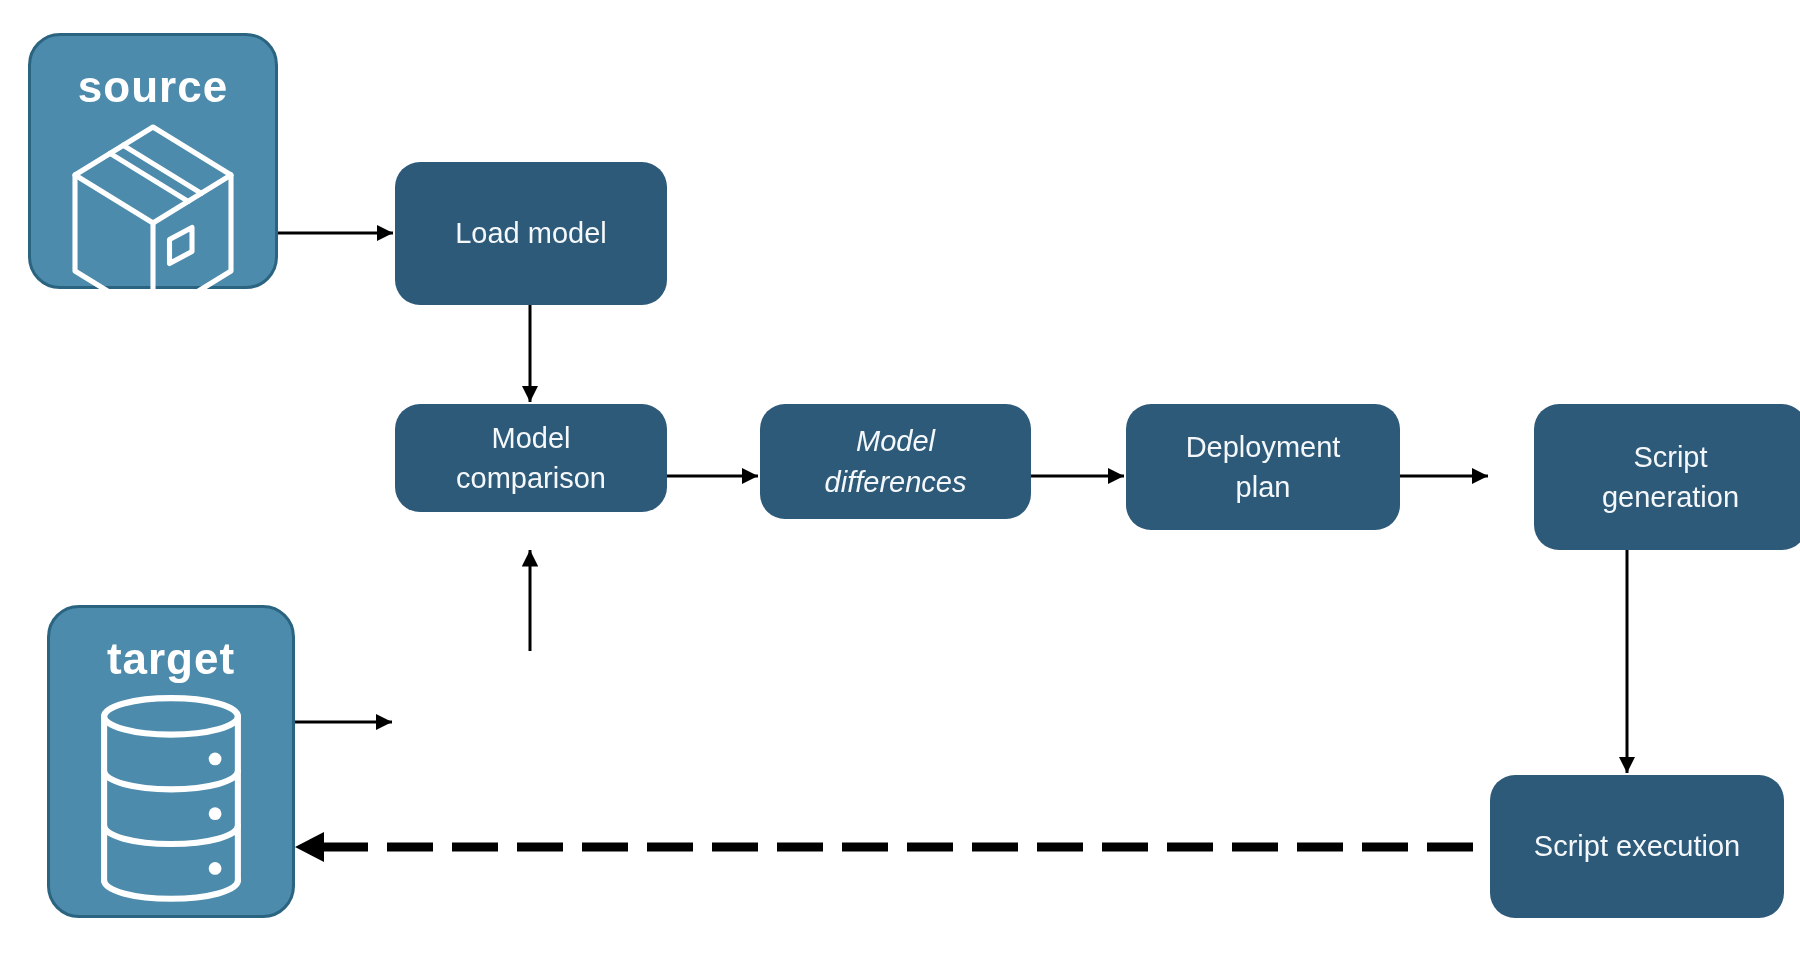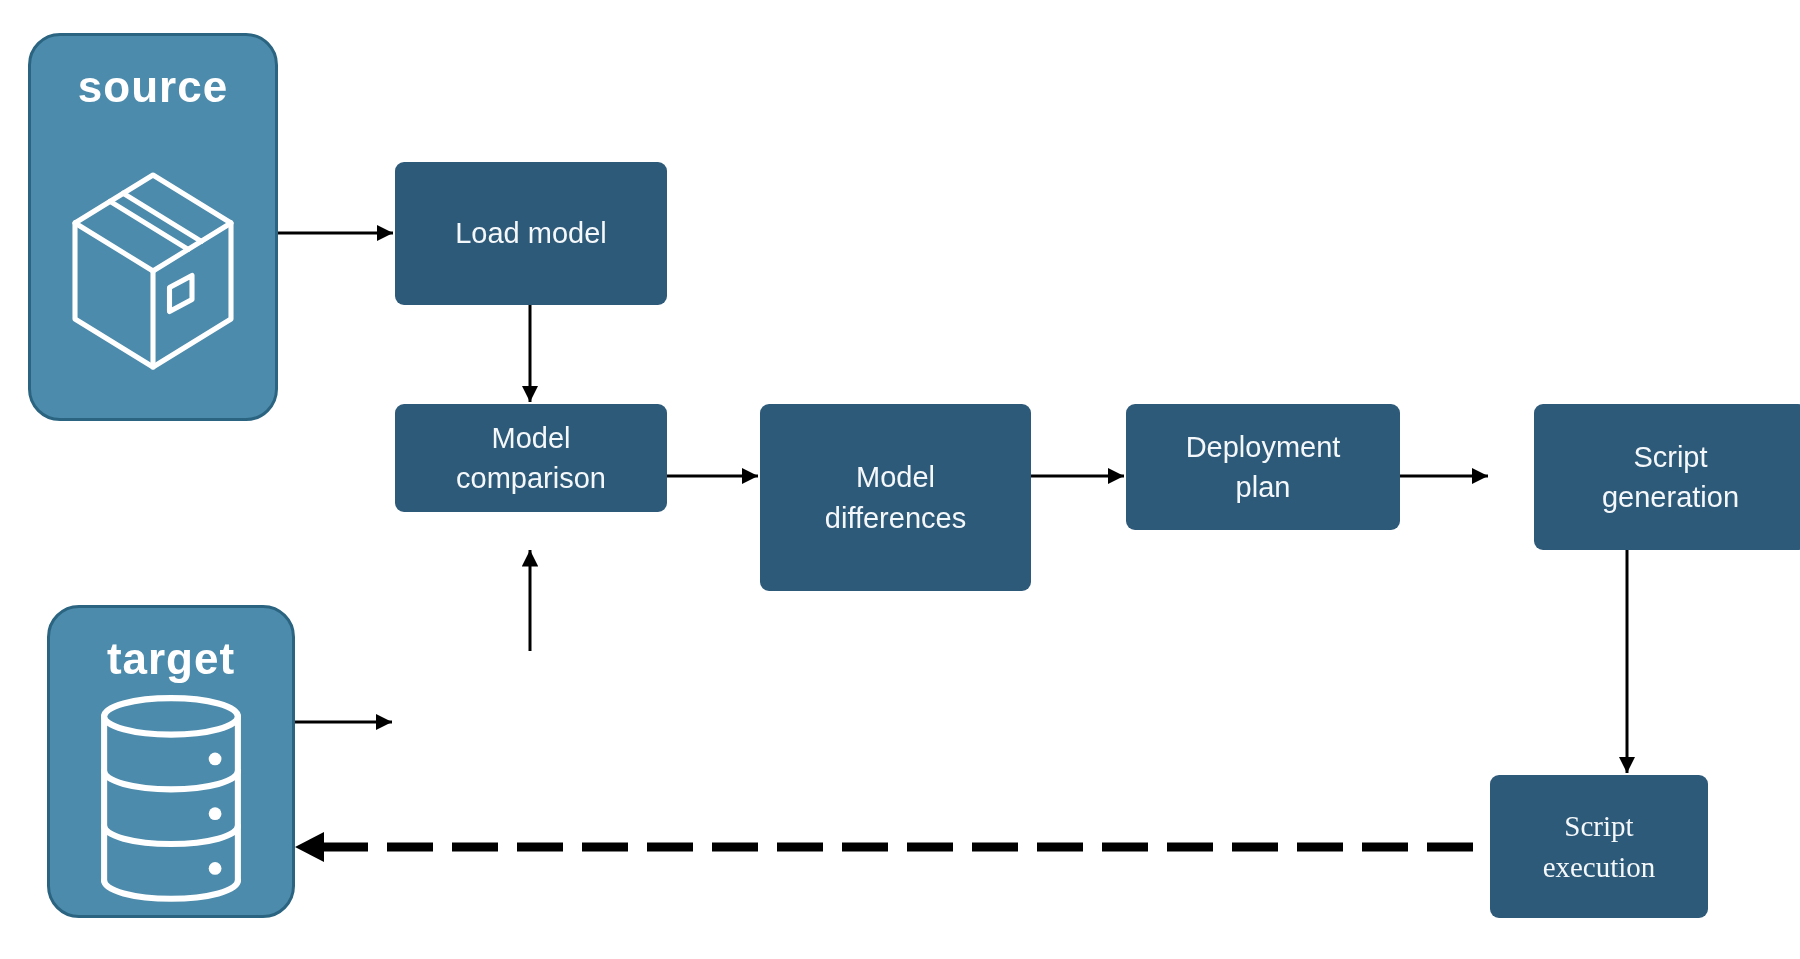--- a/index.html
+++ b/index.html
@@ -30,21 +30,21 @@
     stroke: var(--arrow, #000000);
     stroke-width: 9;
     stroke-dasharray: 46 19;
   }
   .edges polygon {
     fill: var(--arrow, #000000);
   }
   .step {
     position: absolute;
     background: var(--step-fill, #2e5a7a);
-    border-radius: 9px;
+    border-radius: 25px;
     display: flex;
     align-items: center;
     justify-content: center;
     text-align: center;
     color: var(--step-text, #f5f8fa);
     font-size: 29px;
     line-height: 1.38;
     padding: 0 34px;
     box-sizing: border-box;
   }
@@ -94,21 +94,21 @@
     <line class="solid" x1="667" y1="476" x2="758" y2="476" marker-end="url(#ah)"></line>
     <line class="solid" x1="1031" y1="476" x2="1124" y2="476" marker-end="url(#ah)"></line>
     <line class="solid" x1="1400" y1="476" x2="1488" y2="476" marker-end="url(#ah)"></line>
     <line class="solid" x1="1627" y1="548" x2="1627" y2="773" marker-end="url(#ah)"></line>
     <g>
       <line class="dashed" x1="322" y1="847" x2="1490" y2="847"></line>
       <polygon points="295,847 324,832 324,862"></polygon>
     </g>
   </svg>
 
-  <div class="endpoint" style="left:28px; top:33px; width:250px; height:388px;">
+  <div class="endpoint" style="left:28px; top:33px; width:250px; height:256px;">
     <div class="endpoint-label">source</div>
     <div class="endpoint-icon">
       <svg width="182" height="210" viewBox="0 0 120 140" fill="none" stroke="#ffffff" stroke-width="3.4" stroke-linejoin="round" stroke-linecap="round">
         <path d="M60,10 L112,42 L112,106 L60,138 L8,106 L8,42 Z"></path>
         <path d="M8,42 L60,74 L112,42"></path>
         <path d="M60,74 L60,138"></path>
         <path d="M31.4,27.6 L83.4,59.6"></path>
         <path d="M40.2,22.2 L92.2,54.2"></path>
         <path d="M71,85 L86,77 L86,93 L71,101 Z"></path>
       </svg>
@@ -133,30 +133,30 @@
   </div>
 
   <div class="step" style="left:395px; top:162px; width:272px; height:143px;">
     <span>Load model</span>
   </div>
 
   <div class="step" style="left:395px; top:404px; width:272px; height:108px;">
     <span>Model comparison</span>
   </div>
 
-  <div class="step" style="left:760px; top:404px; width:271px; height:187px;">
+  <div class="step" style="left:760px; top:404px; width:271px; height:115px;font-style:italic;">
     <span>Model differences</span>
   </div>
 
   <div class="step" style="left:1126px; top:404px; width:274px; height:126px;">
     <span>Deployment plan</span>
   </div>
 
   <div class="step" style="left:1534px; top:404px; width:273px; height:146px;">
     <span>Script generation</span>
   </div>
 
 
-  <div class="step" style="left:1490px; top:775px; width:218px; height:143px;font-family:Liberation Serif, serif;">
+  <div class="step" style="left:1490px; top:775px; width:294px; height:143px;">
     <span>Script execution</span>
   </div>
 
 </div>
 
 </body></html>

